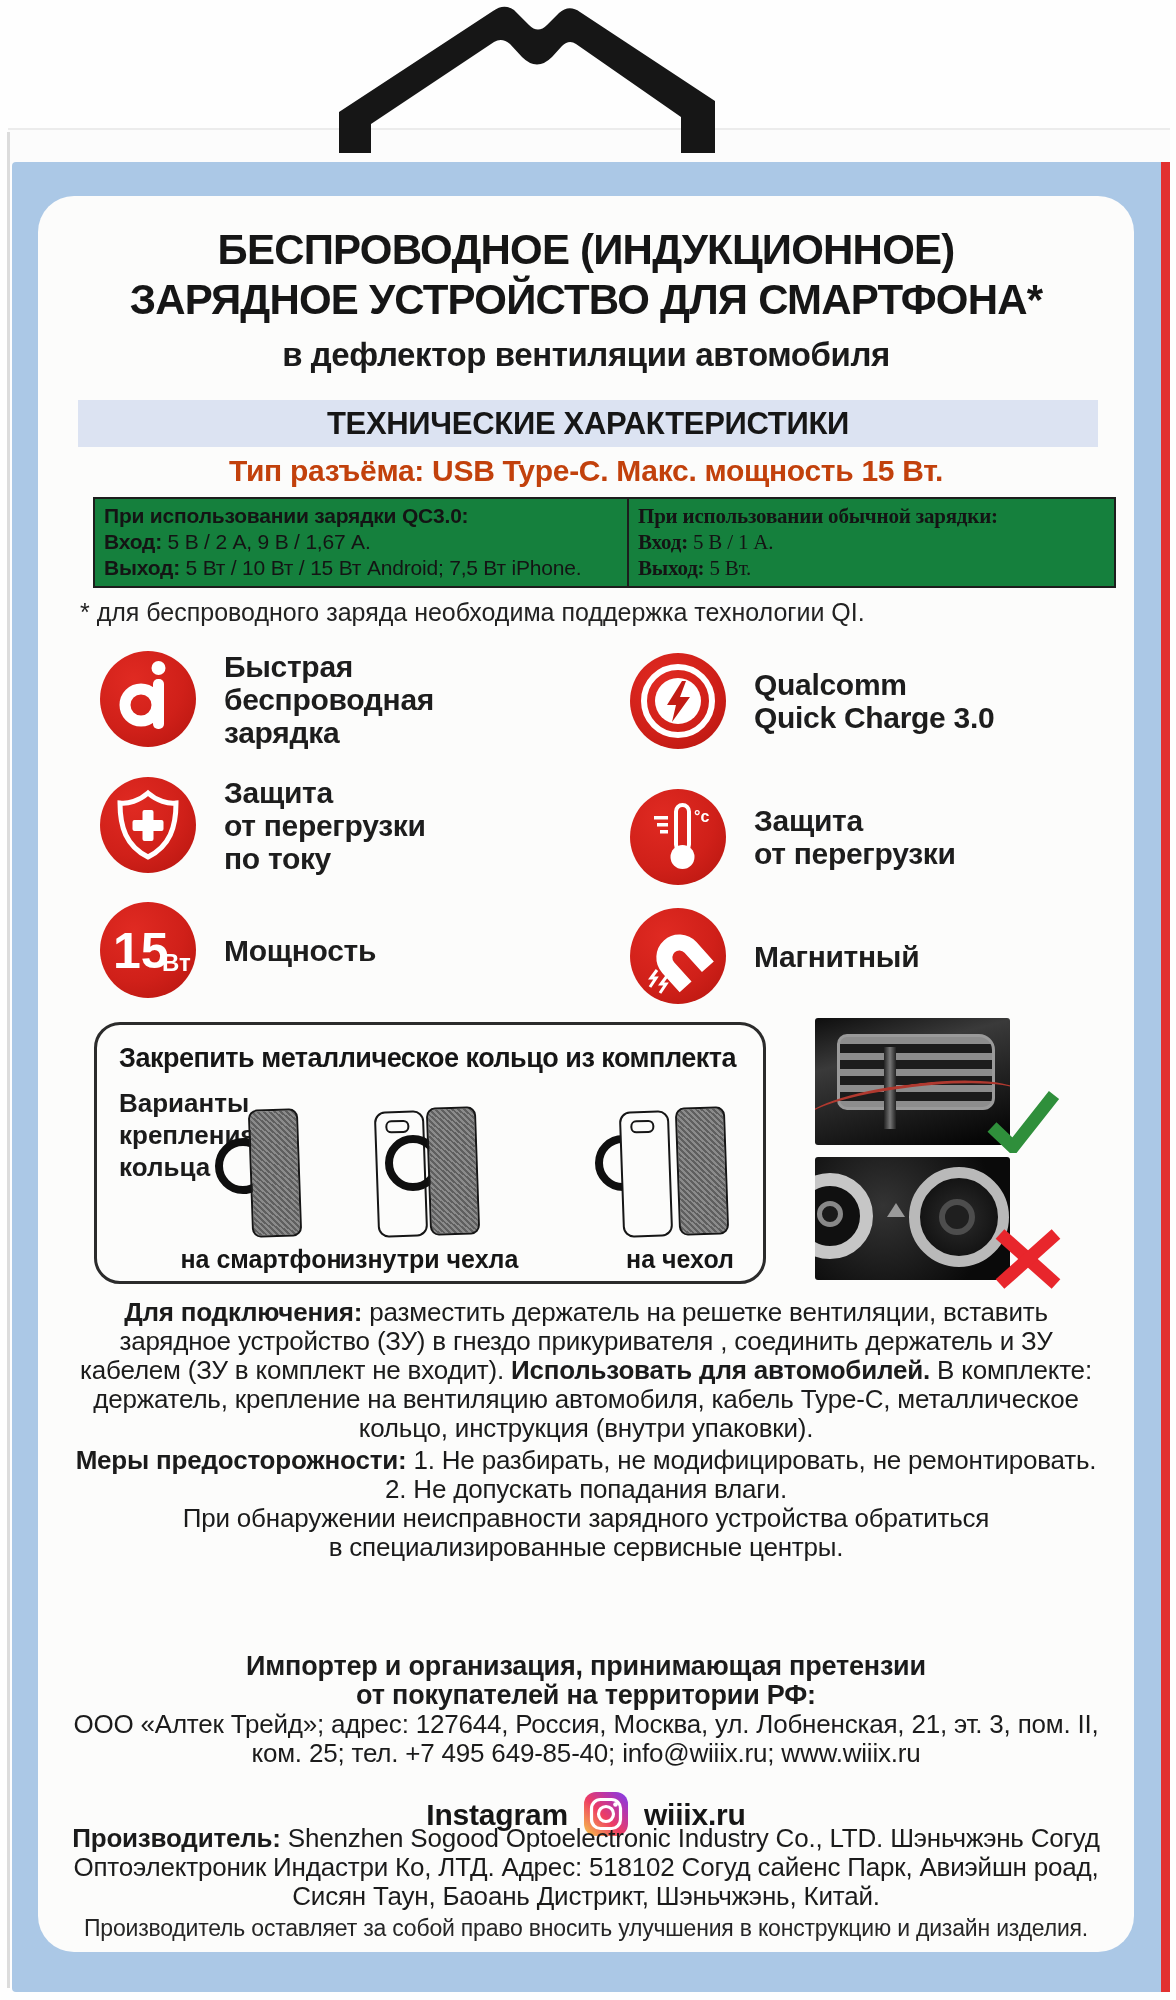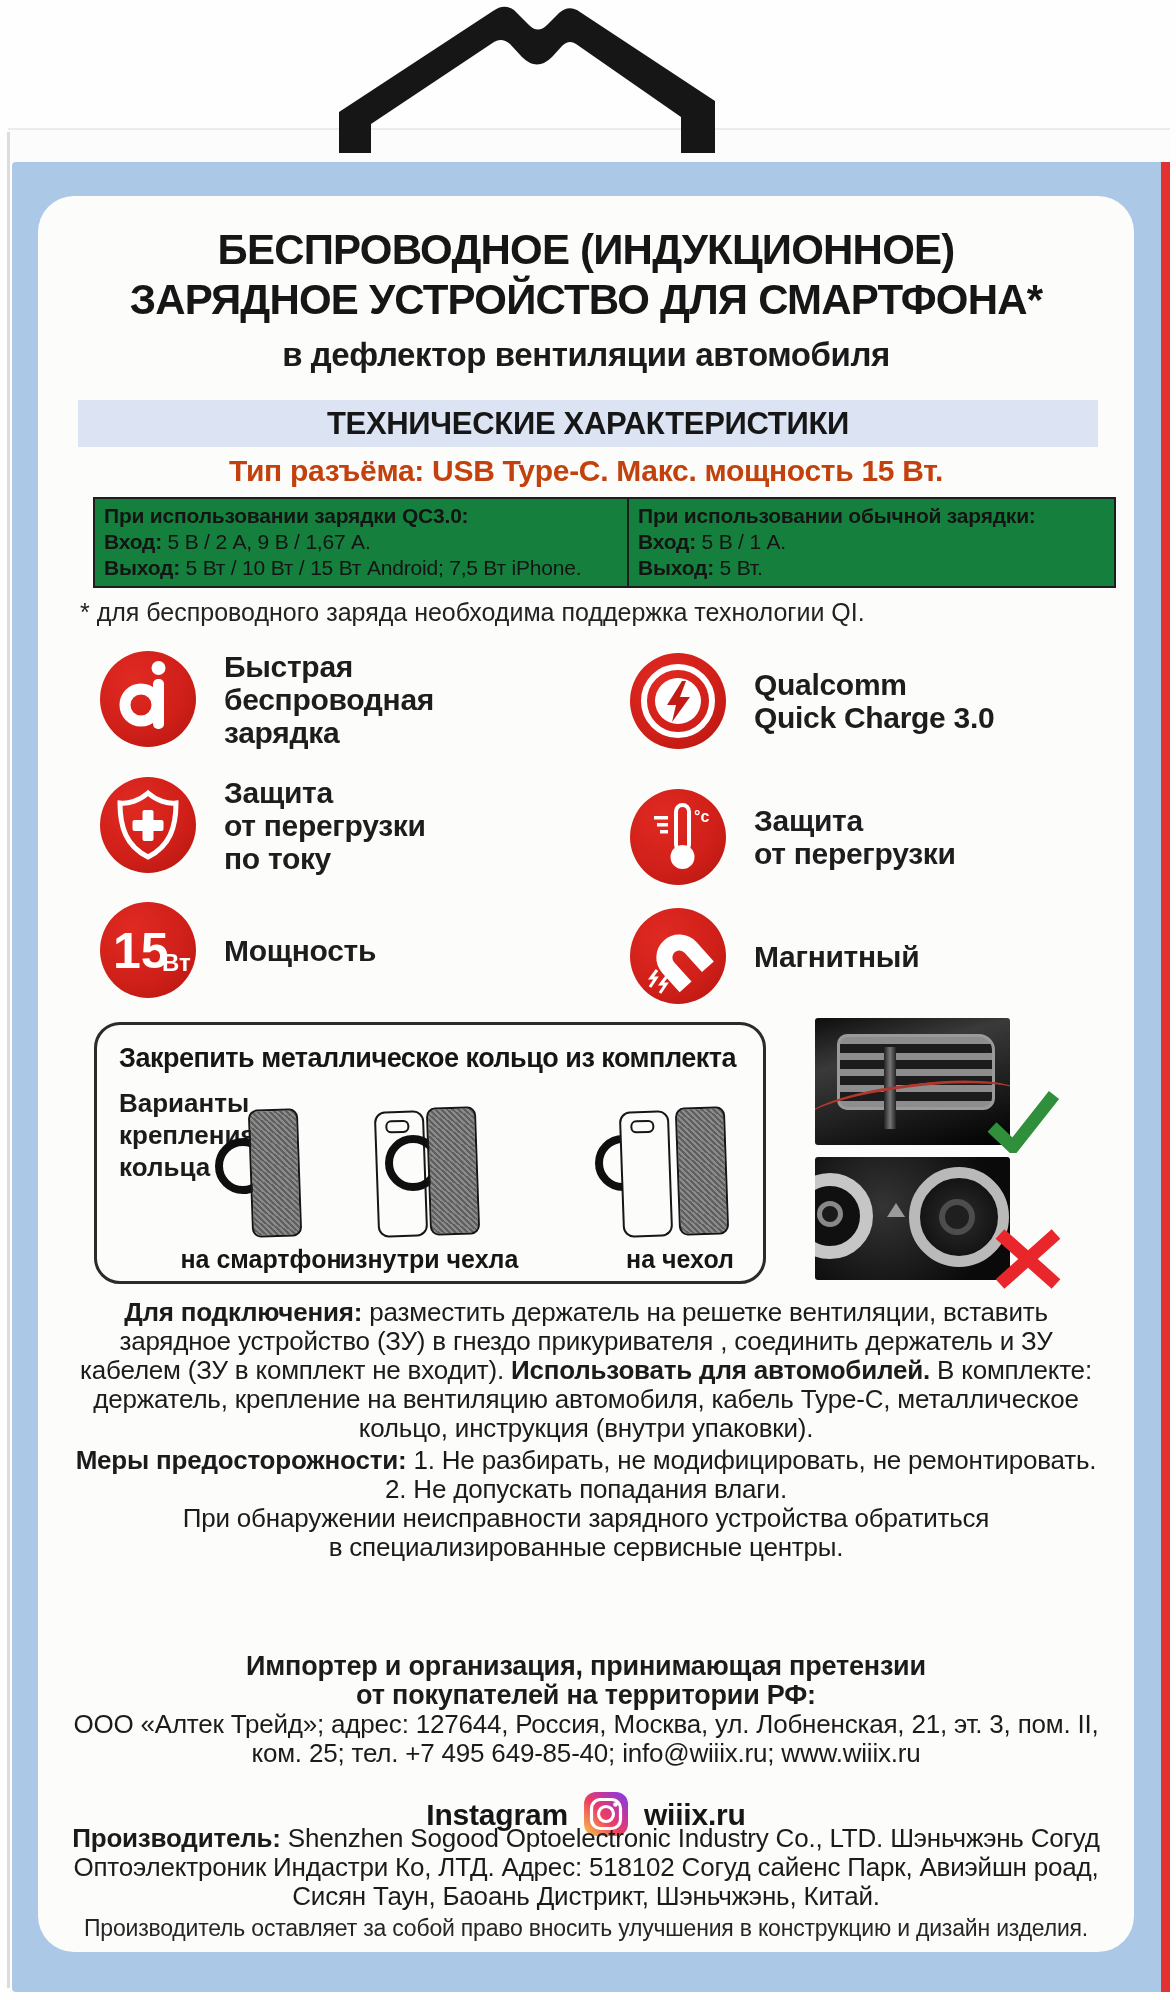--- a/index.html
+++ b/index.html
@@ -21,21 +21,21 @@
   #title1{top:30px;}
   #title2{top:80px;}
   .subtitle{position:absolute;left:0;top:140px;width:100%;text-align:center;font-weight:bold;color:#1b1b1b;font-size:33px;letter-spacing:-0.4px;}
   .band{position:absolute;left:40px;top:204px;width:1020px;height:47px;background:#dce3f2;text-align:center;font-weight:bold;font-size:31px;line-height:47px;color:#161616;letter-spacing:-0.3px;}
   .connector{position:absolute;left:0;top:258px;width:100%;text-align:center;font-weight:bold;font-size:30px;color:#c2410c;letter-spacing:-0.3px;}
 
   
   .spec-table{position:absolute;left:39px;top:301px;width:1023px;height:91px;border:2.5px solid #1d1d1d;display:flex;box-sizing:border-box;background:#15803d;margin-left:16px;}
   .spec-cell{padding:4px 9px;font-size:21px;line-height:26px;color:#141414;letter-spacing:-0.2px;white-space:nowrap;box-sizing:border-box;}
   .spec-cell.qc{width:534px;border-right:2.5px solid #1d1d1d;}
-  .spec-cell.normal{flex:1;}
+  .spec-cell.normal{flex:1;font-family:Liberation Serif, serif;}
   .spec-head{font-weight:bold;}
   .spec-label{font-weight:bold;}
   .footnote{position:absolute;left:42px;top:402px;font-size:25px;color:#222;}
 
   
   .feature{position:absolute;display:flex;align-items:center;column-gap:28px;height:106px;}
   .f-left{left:62px;}
   .f-right{left:592px;}
   .ficon{width:96px;height:96px;border-radius:50%;background:radial-gradient(circle at 35% 30%, #e02a22 0%, #d02019 55%, #b4150f 100%);flex:0 0 auto;}
   .ficon svg{display:block;width:96px;height:96px;}

